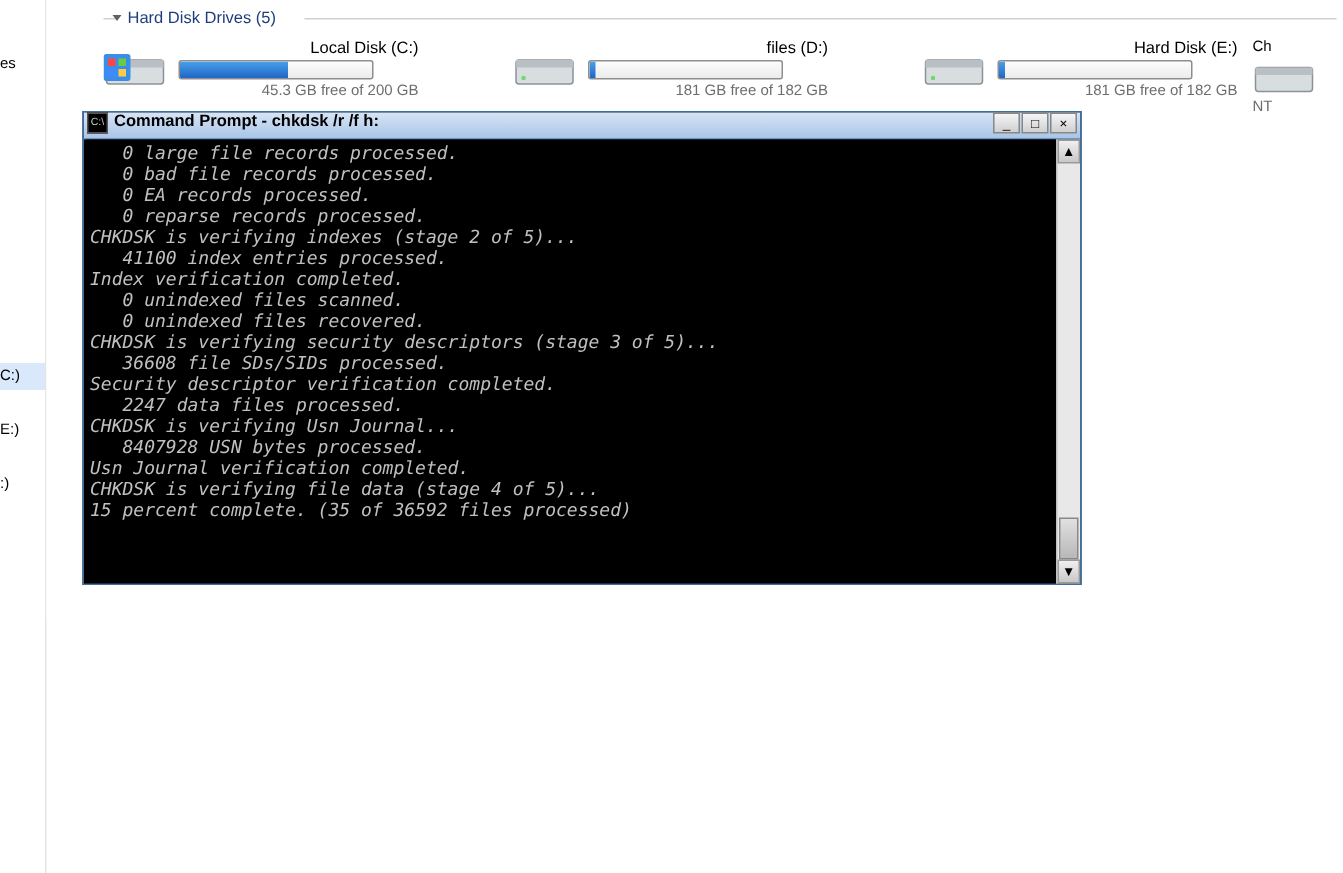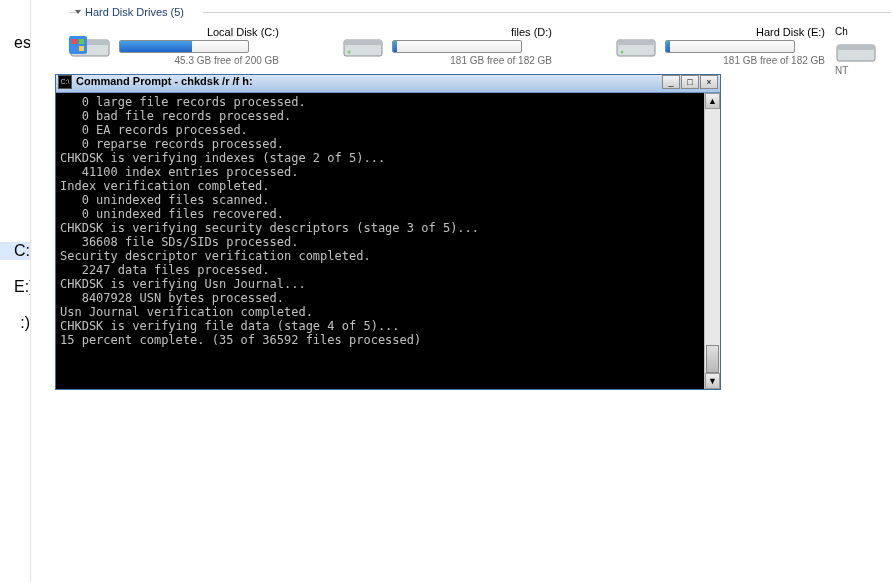--- a/index.html
+++ b/index.html
@@ -15,28 +15,27 @@
 }
 .left-panel {
   position: absolute;
   left: 0;
   top: 0;
   width: 30px;
   height: 582px;
   background: #fff;
 }
 .left-item {
-  font-size: 16px;
+  font-size: 10px;
   color: #000;
-  padding-left: 14px;
+  padding-left: 0;
   white-space: nowrap;
   height: 18px;
   line-height: 18px;
   background: #fff;
-  text-align: right;
 }
 .left-item.sel { background: #d9e8fb; }
 .sep {
   position: absolute;
   left: 30px;
   top: 0;
   width: 1px;
   height: 582px;
   background: #e5e5e5;
 }
@@ -154,20 +153,21 @@
   background: linear-gradient(#f5f5f5, #d0d0d0);
   border: 1px solid #888;
   font-size: 9px;
   line-height: 12px;
   text-align: center;
   cursor: pointer;
 }
 .cmd-body {
   display: flex;
   background: #000;
+  font-style: italic;
 }
 .cmd-text {
   flex: 1;
   padding: 2px 4px;
   font-family: "Lucida Console", Consolas, monospace;
   font-size: 12px;
   line-height: 14px;
   color: #c0c0c0;
   white-space: pre;
   height: 296px;

